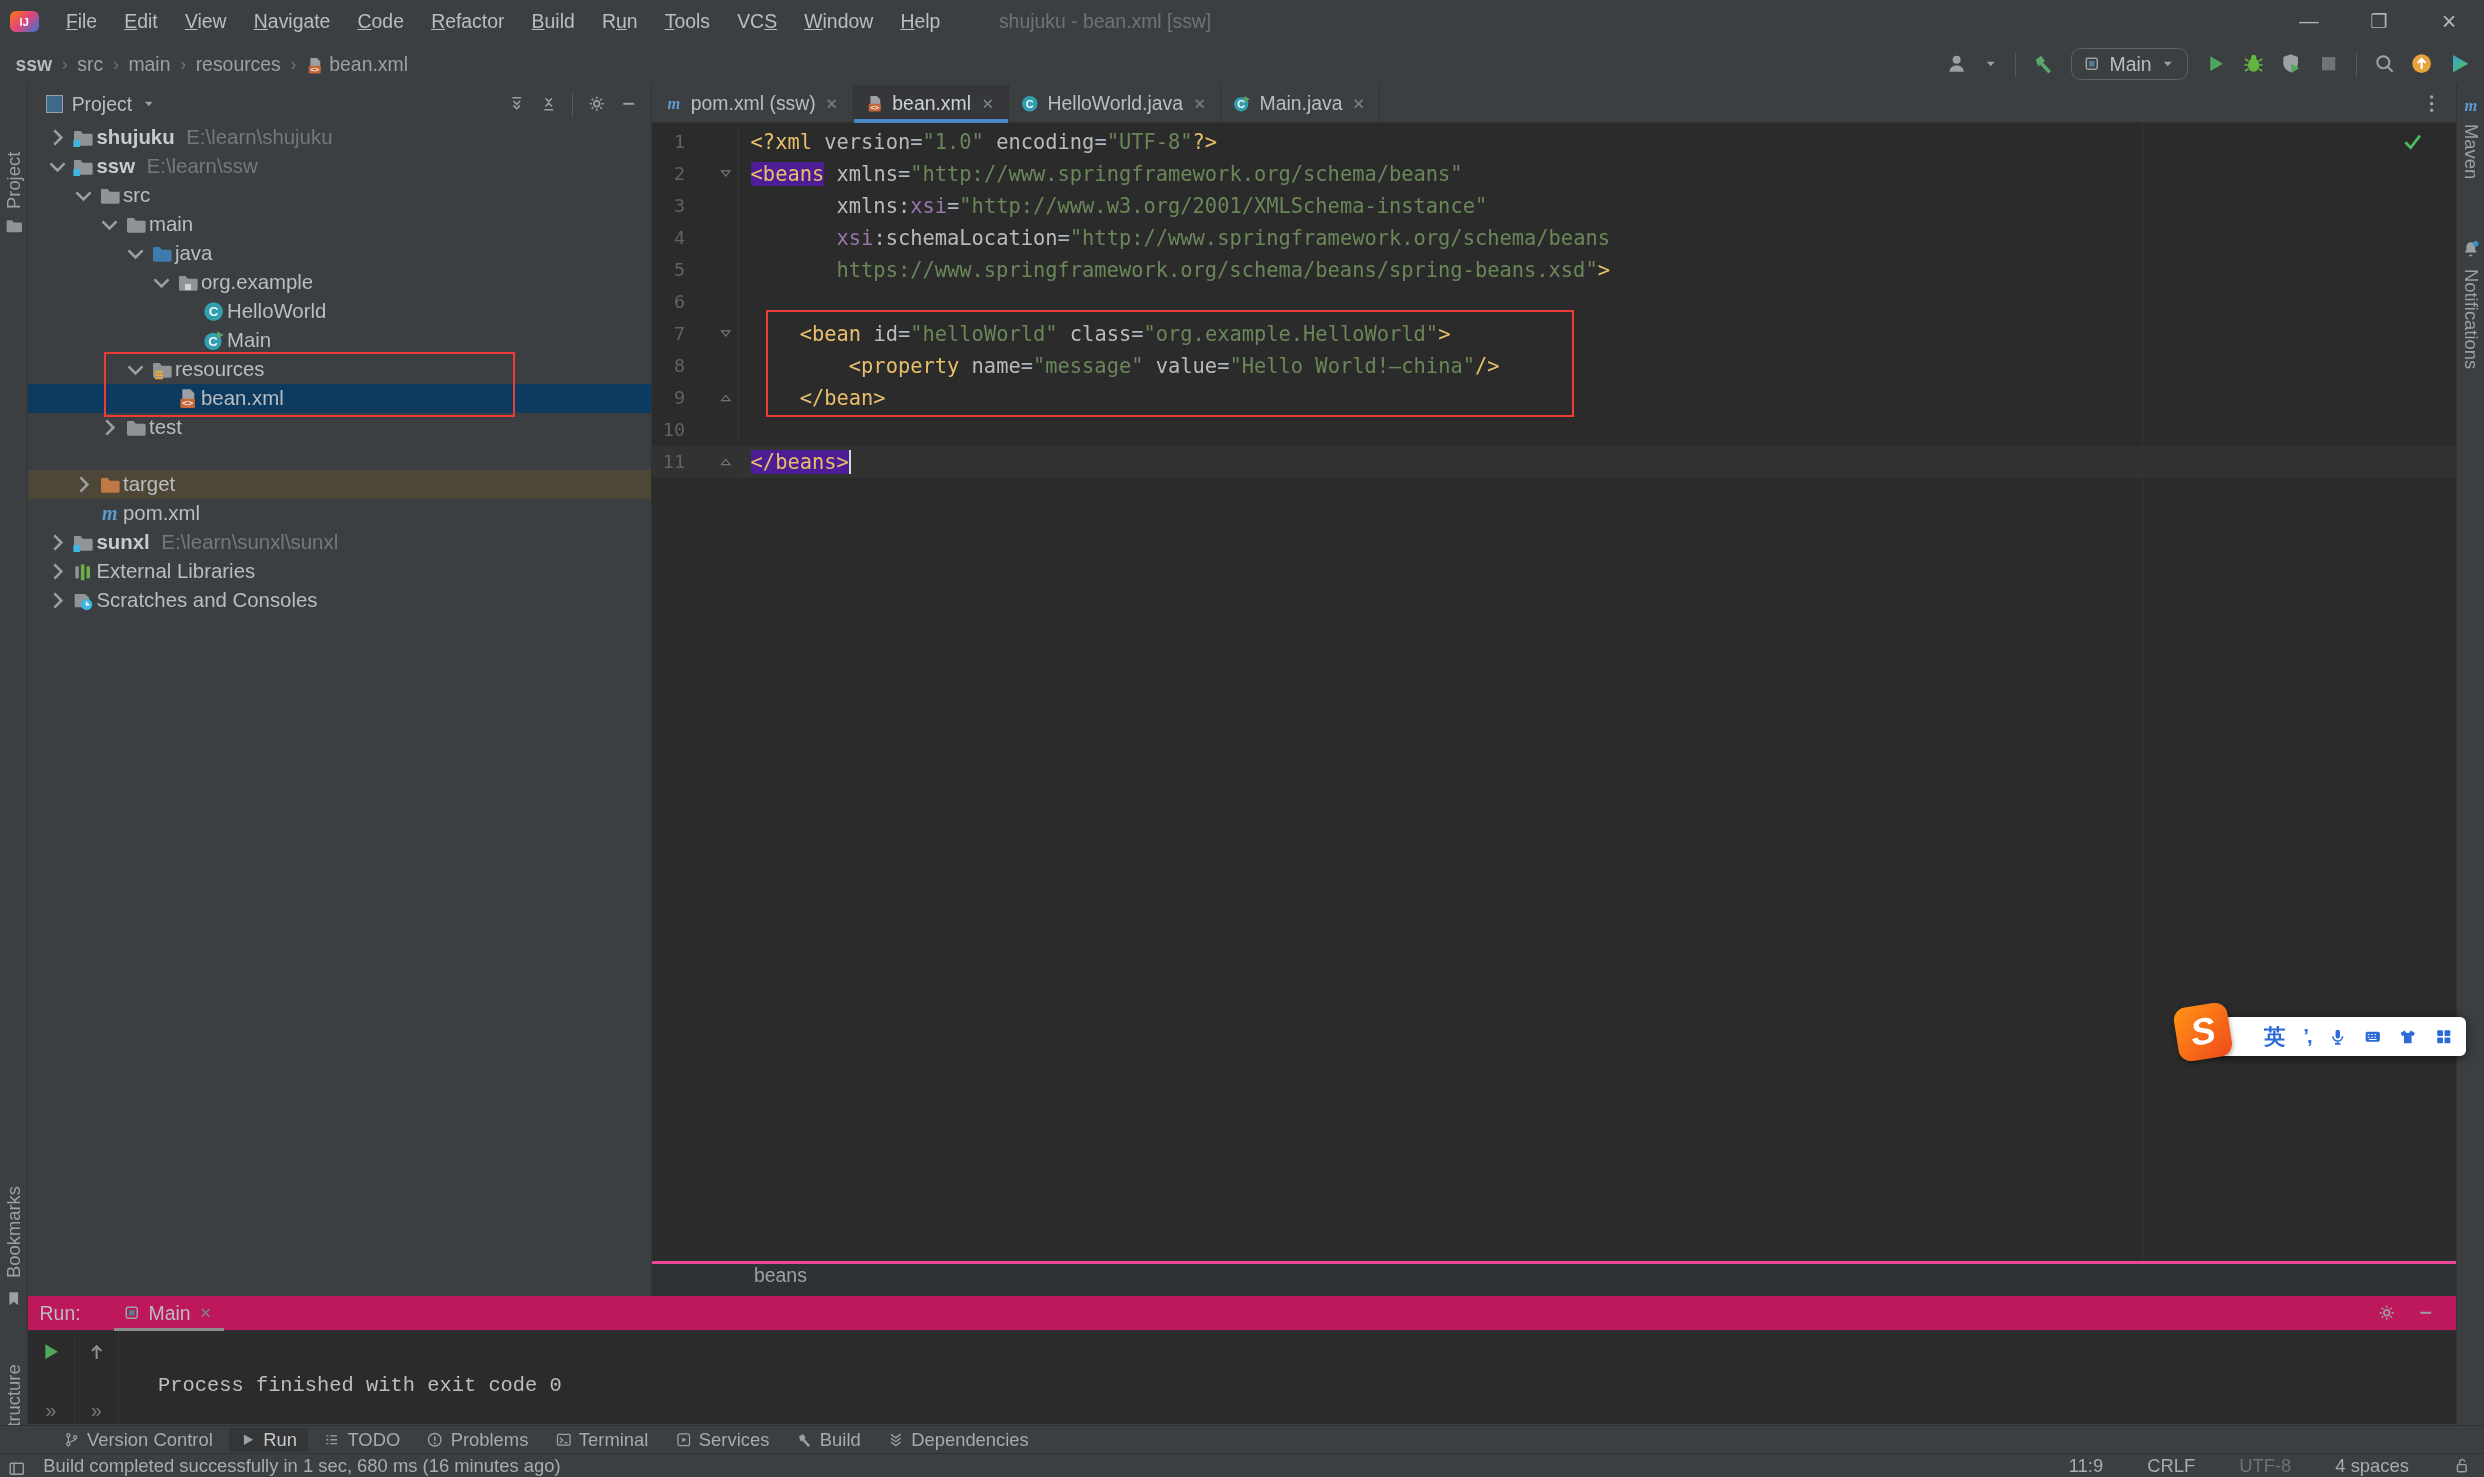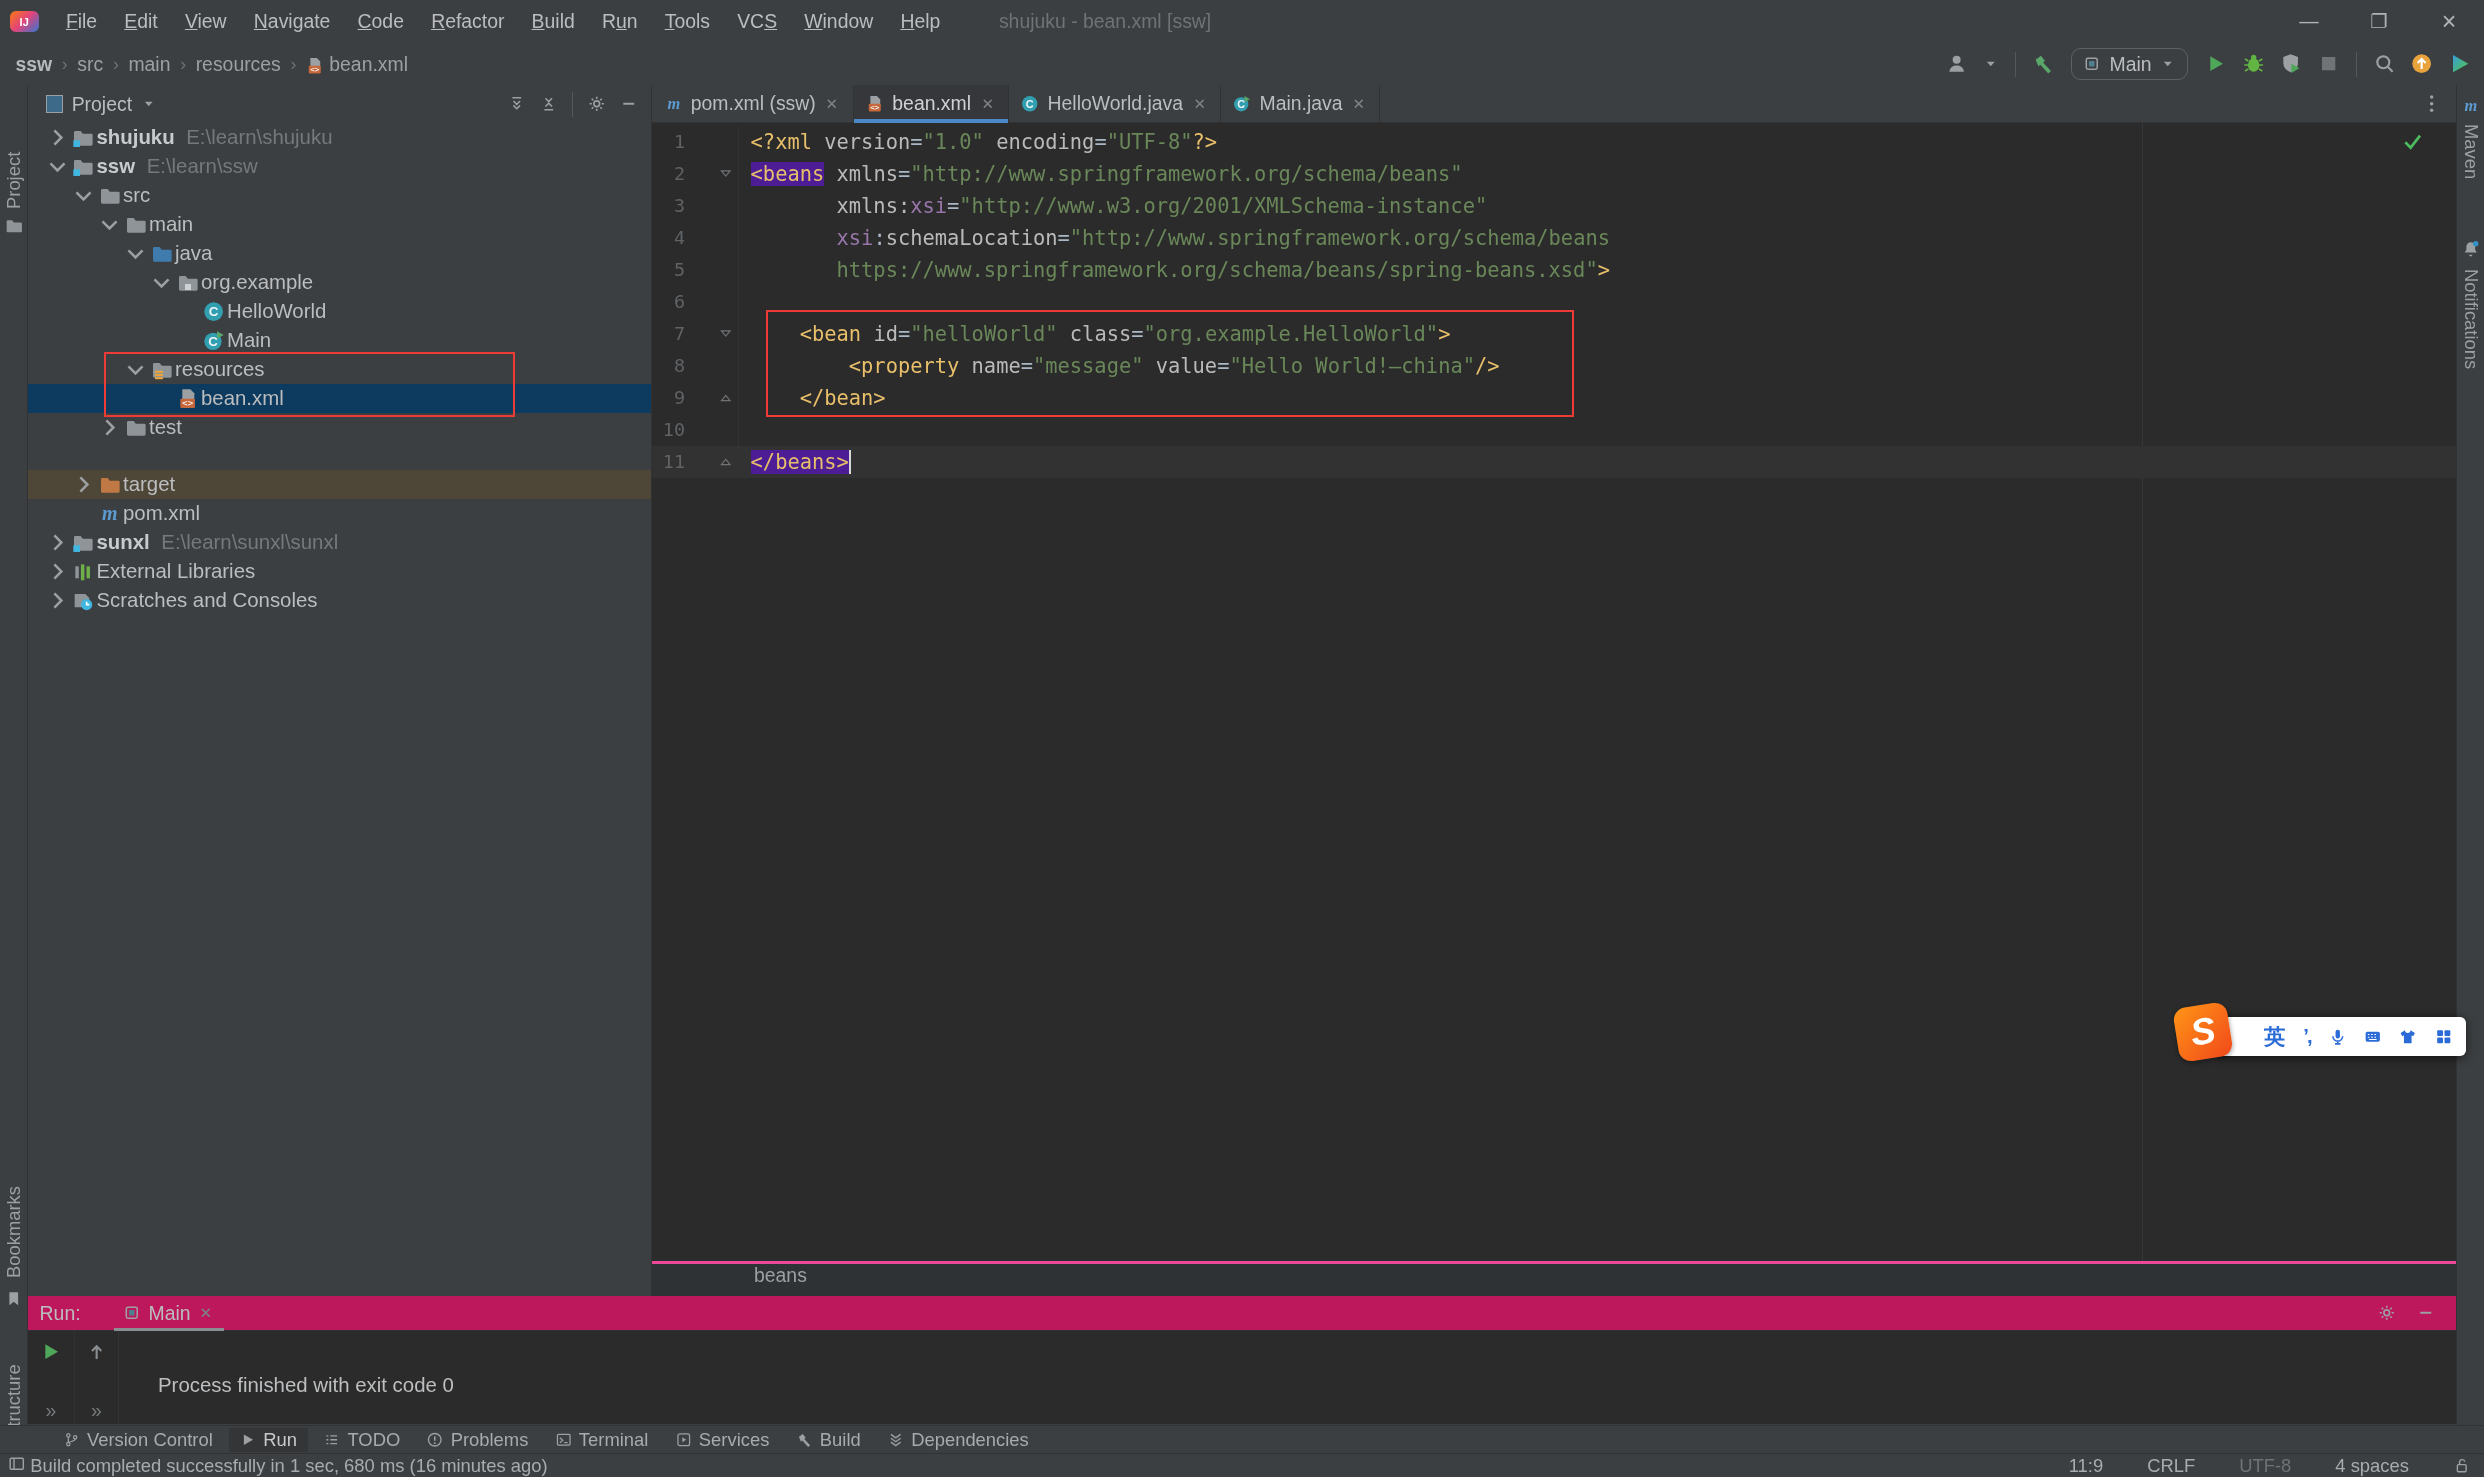--- a/index.html
+++ b/index.html
@@ -94,28 +94,28 @@
   .run-head { height:35px; display:flex; align-items:center; border-bottom:1px solid #323232; }
   .run-label { margin-left:11.6px; font-size:19.4px; color:#bbbdbf; }
   .run-tab { position:relative; margin-left:33px; height:35px; display:flex; align-items:center; gap:7.8px; padding:0 9.7px; font-size:19.4px; color:#bbbdbf; }
   .run-tab::after { content:""; position:absolute; left:0; right:0; bottom:0; height:2.9px; background:#8a8e91; }
   .run-actions { margin-left:auto; margin-right:21.3px; display:flex; align-items:center; gap:21.3px; }
   .run-body { position:absolute; top:35px; left:0; right:0; bottom:0; background:#2b2b2b; }
   .rtool { position:absolute; top:0; bottom:0; border-right:1px solid #323232; display:flex; flex-direction:column; align-items:center; padding-top:9.7px; }
   .rtool.a { left:0; width:47px; }
   .rtool.b { left:47px; width:44px; }
   .rtool .more { position:absolute; bottom:1.9px; color:#787b7e; font-size:19.4px; }
-  .console-text { position:absolute; left:130px; top:43px; font-family:Liberation Sans, sans-serif; font-size:20.4px; color:#bcbec0; }
+  .console-text { position:absolute; left:130px; top:43px; font-family:Liberation Mono, monospace; font-size:20.4px; color:#bcbec0; }
 
   
   .bbar { position:absolute; top:1425px; left:0; right:0; height:28px; background:#3c3f41; border-top:1px solid #323232; display:flex; align-items:center; padding-left:53px; gap:5.8px; }
   .bitem { display:flex; align-items:center; gap:7.8px; padding:1.9px 10.7px; font-size:18.4px; color:#a7abae; height:24px; }
   .bitem.active { background:#333537; color:#c7cacc; }
   .statusbar { position:absolute; top:1453px; left:0; right:0; height:25px; background:#3c3f41; border-top:1px solid #323232; display:flex; align-items:center; font-size:18.4px; color:#a9acae; }
-  .status-left { display:flex; align-items:flex-start; gap:5px; margin-left:7.8px; }
+  .status-left { display:flex; align-items:flex-end; gap:18px; margin-left:7.8px; }
   .status-right { margin-left:auto; display:flex; align-items:center; gap:44px; margin-right:13.6px; }
   .dim { color:#6e7276; }
 
   
   .ime { position:absolute; left:2217px; top:1017px; width:249px; height:39px; background:#fff; border-radius:5.8px; box-shadow:0 1.9px 9.7px rgba(0,0,0,.55); display:flex; align-items:center; justify-content:space-between; padding:0 13.6px 0 47px; z-index:9; }
   .ime-logo { position:absolute; left:2176px; top:1005px; width:54px; height:54px; background:linear-gradient(140deg,#ff9416,#f1491a); border-radius:12.6px; transform:rotate(-9deg); display:flex; align-items:center; justify-content:center; color:#fff; font-size:37px; font-weight:bold; font-style:italic; z-index:10; box-shadow:0 1.9px 5.8px rgba(0,0,0,.4); }
   .ime-mode { color:#2A6BD8; font-size:21.3px; font-weight:bold; }
   .ime-punct { color:#2A6BD8; font-size:20.4px; font-weight:bold; letter-spacing:-1.9px; }
 </style>
 </head>

